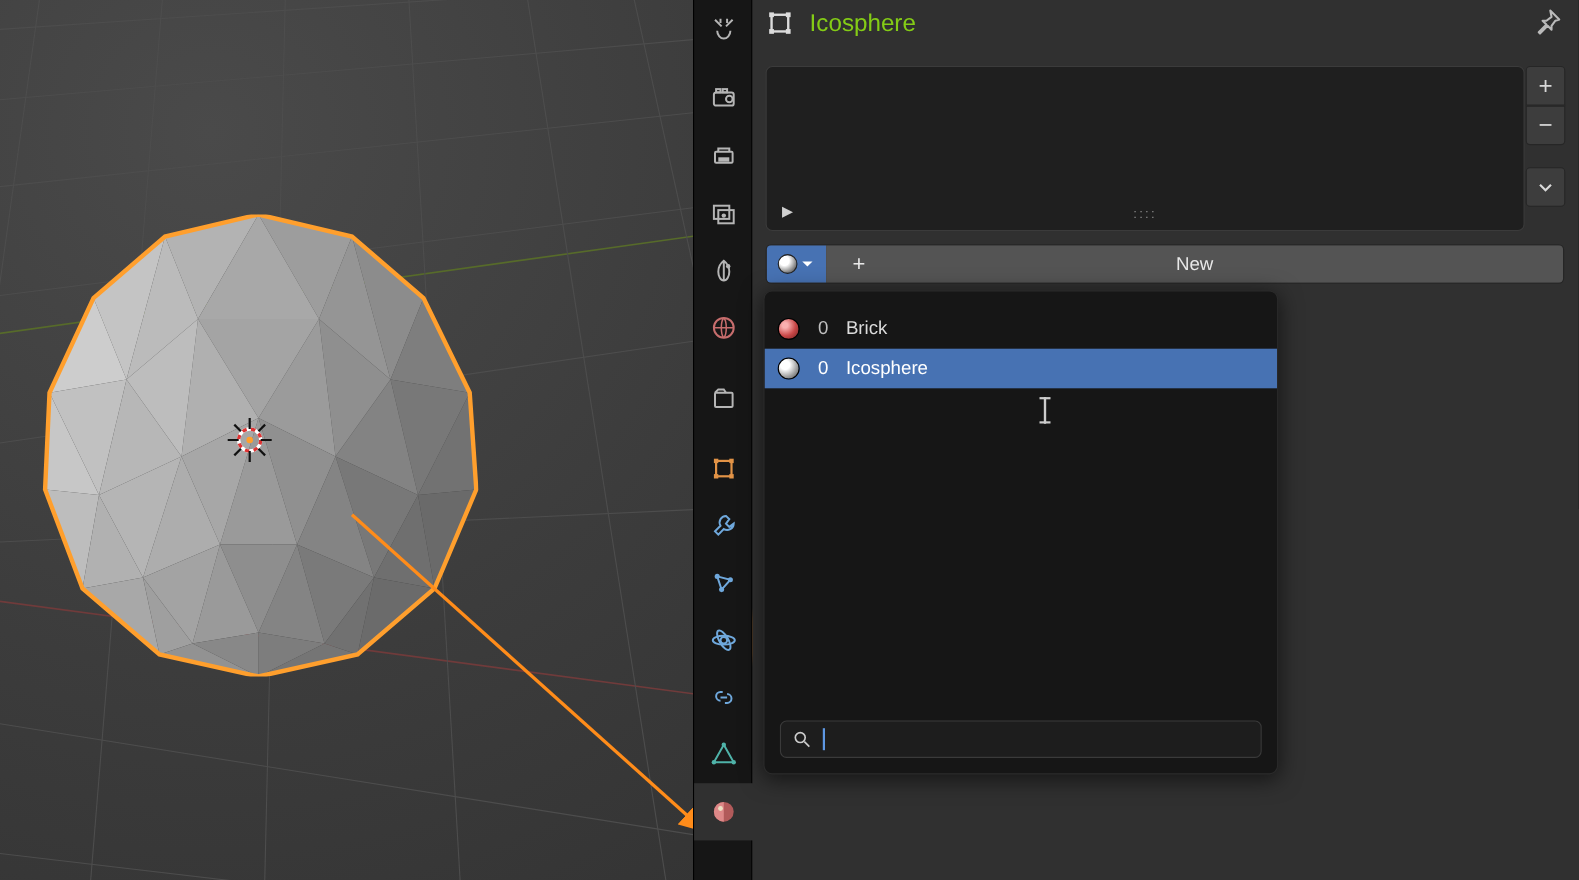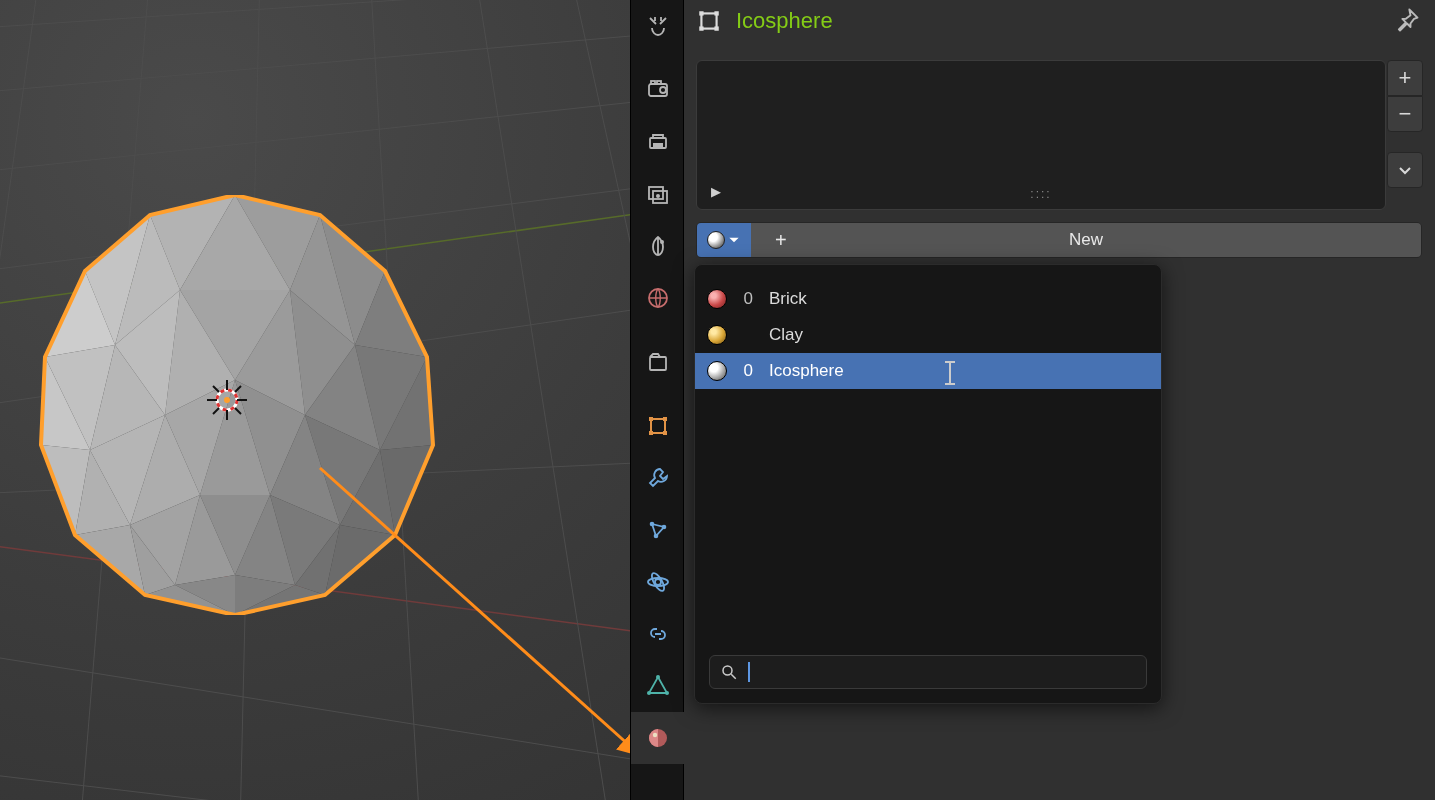--- a/index.html
+++ b/index.html
@@ -337,25 +337,20 @@
     </div>
   </div>
 
   <div id="dropdown">
     <div id="dd-list">
         <div class="dd-item">
           <span class="ball ball-red"></span>
           <span class="prefix">0</span>
           <span>Brick</span>
         </div>
-        <div class="dd-item">
-          <span class="ball ball-tan"></span>
-          <span class="prefix"></span>
-          <span>Clay</span>
-        </div>
         <div class="dd-item sel">
           <span class="ball ball-gray"></span>
           <span class="prefix">0</span>
           <span>Icosphere</span>
         </div>
       </div>
 
     <div class="dd-cursor" style="left:244px;top:96px">
       <span class="bar"></span>
         <span class="ser top"></span>

